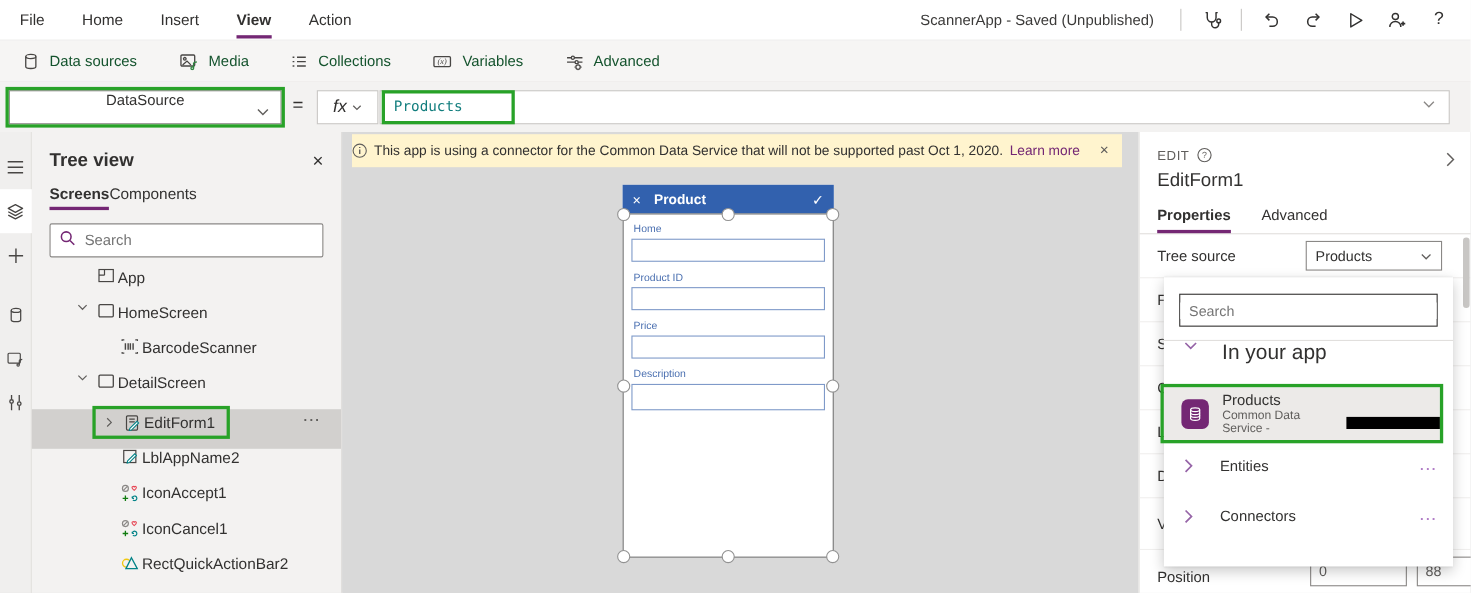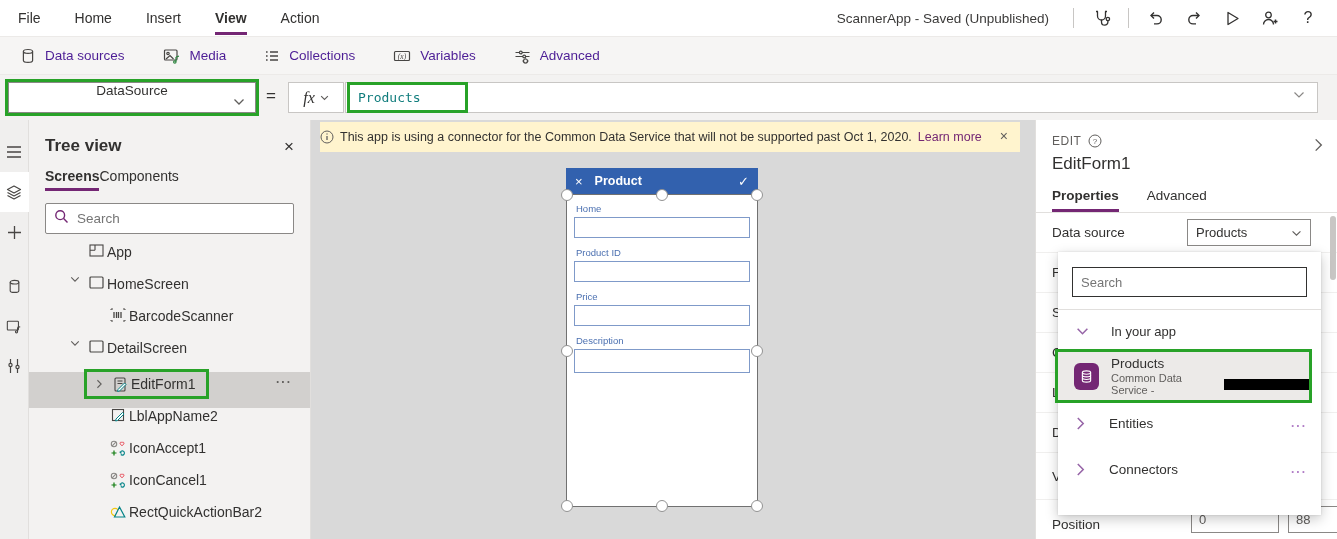--- a/index.html
+++ b/index.html
@@ -18,33 +18,33 @@
   .mb-right { margin-left:auto; display:flex; align-items:center; padding-right:10px; }
   .app-title { font-size:13.5px; color:#3b3a39; margin-right:16px; }
   .mb-sep { width:1px; height:20px; background:#c8c6c4; margin:0 8px; }
   .mb-icon { width:38px; height:30px; display:flex; align-items:center; justify-content:center;
     font-size:17px; color:#323130; cursor:pointer; }
   .mb-icon svg { display:block; }
 
   
   .ribbon { position:absolute; top:37px; left:0; width:100%; height:38px; background:#f6f5f4;
     display:flex; align-items:center; gap:38px; padding-left:20px; border-bottom:1px solid #eceae8; }
-  .rb-item { display:flex; align-items:center; gap:9px; font-size:13.5px; color:#4c1d95; cursor:pointer; }
+  .rb-item { display:flex; align-items:center; gap:9px; font-size:13.5px; color:#14532d; cursor:pointer; }
   .rb-item svg { display:block; }
 
   
   .fbar { position:absolute; top:75px; left:0; width:100%; height:45px; background:#f3f2f1; }
   .prop-select { position:absolute; left:8px; top:7px; width:248px; height:31px; background:#fff;
     border:1px solid #8a8886; outline:3px solid #28a228; display:flex; align-items:center;
     font-size:13.5px; padding:0 10px; cursor:pointer;flex-direction:column; }
   .prop-select .chev { margin-left:auto; }
   .eq { position:absolute; left:266px; top:11px; font-size:17px; color:#323130; }
   .fx-box { position:absolute; left:288px; top:7px; width:56px; height:31px; background:#fff;
     border:1px solid #c8c6c4; display:flex; align-items:center; justify-content:center; gap:5px; cursor:pointer; }
-  .fx-box .fx { font-family:Liberation Serif, serif; font-style:italic; font-size:16px; }
+  .fx-box .fx { font-family:Liberation Sans, sans-serif; font-style:italic; font-size:16px; }
   .formula-field { position:absolute; left:345px; top:7px; right:19px; height:31px; background:#fff;
     border:1px solid #c8c6c4; display:flex; align-items:center; }
   .formula-text { display:inline-flex; align-items:center; height:25px; margin-left:4px; padding:0 8px;
     min-width:115px; outline:3px solid #28a228; font-family:"DejaVu Sans Mono","Liberation Mono",monospace;
     font-size:13px; color:#117d7d; }
   .formula-chev { position:absolute; right:12px; top:8px; }
 
   
   .main { position:absolute; top:120px; left:0; right:0; bottom:0; background:#d9d9d9; }
 
@@ -121,22 +121,22 @@
     font-size:13px; color:#605e5c; padding:0 7px; font-family:"Liberation Sans", sans-serif; background:#fff; }
   .rp-scroll { position:absolute; right:1px; top:96px; width:6px; height:64px; background:#c8c6c4; border-radius:3px; }
 
   
   .flyout { position:absolute; left:22px; top:132px; width:263px; height:263px; background:#fff;
     box-shadow:0 4px 12px rgba(0,0,0,.22), 0 0 2px rgba(0,0,0,.12); z-index:5; }
   .fly-search { margin:15px 14px 12px; height:30px; border:1px solid #323130; display:flex; align-items:center; }
   .fly-search input { border:none; outline:none; width:100%; padding:0 8px; font-size:13px;
     font-family:"Liberation Sans", sans-serif; color:#323130; }
   .fly-div { height:1px; background:#e1dfdd; }
-  .fly-group { height:42px; display:flex; align-items:center; padding:0 18px; gap:22px;
-    font-size:13px; cursor:pointer; }
+  .fly-group { height:42px; display:flex; padding:0 18px; gap:22px;
+    font-size:19px; cursor:pointer; }
   .fly-item { position:relative; margin-right:12px; height:48px; display:flex; align-items:center;
     padding:0 0 0 16px; gap:12px; background:#eceae8; outline:3px solid #28a228; cursor:pointer; }
   .db-badge { width:27px; height:27px; border-radius:6px; background:#742774; display:flex;
     align-items:center; justify-content:center; }
   .fly-item .fi-name { font-size:13.5px; color:#323130; line-height:1.2; }
   .fly-item .fi-sub { font-size:11px; color:#605e5c; display:flex; align-items:center; gap:4px; }
   .redact { display:inline-block; width:92px; height:11px; background:#000; }
   .fly-row { position:relative; height:46px; display:flex; align-items:center; padding:0 18px; gap:24px;
     font-size:13.5px; cursor:pointer; }
   .fly-ellipsis { position:absolute; right:14px; color:#b07cc6; letter-spacing:2px; font-weight:700; font-size:12px; }
@@ -514,21 +514,21 @@
           <path d="M1.5 1 L6.5 6 L1.5 11"></path>
         </svg>
       </span>
       <div class="rp-name">EditForm1</div>
       <div class="rp-tabs">
         <span class="rtab active">Properties</span>
         <span class="rtab">Advanced</span>
       </div>
 
       <div class="rp-row">
-        <span>Data source</span>
+        <span>Tree source</span>
         <span class="rp-select">
           <span>Products</span>
           <span class="chev">
             <svg width="11" height="7" viewBox="0 0 12 8" fill="none" stroke="#605e5c" stroke-width="1.3">
               <path d="M1.5 1.5 L6 6 L10.5 1.5"></path>
             </svg>
           </span>
         </span>
       </div>
       <div class="rp-row">

